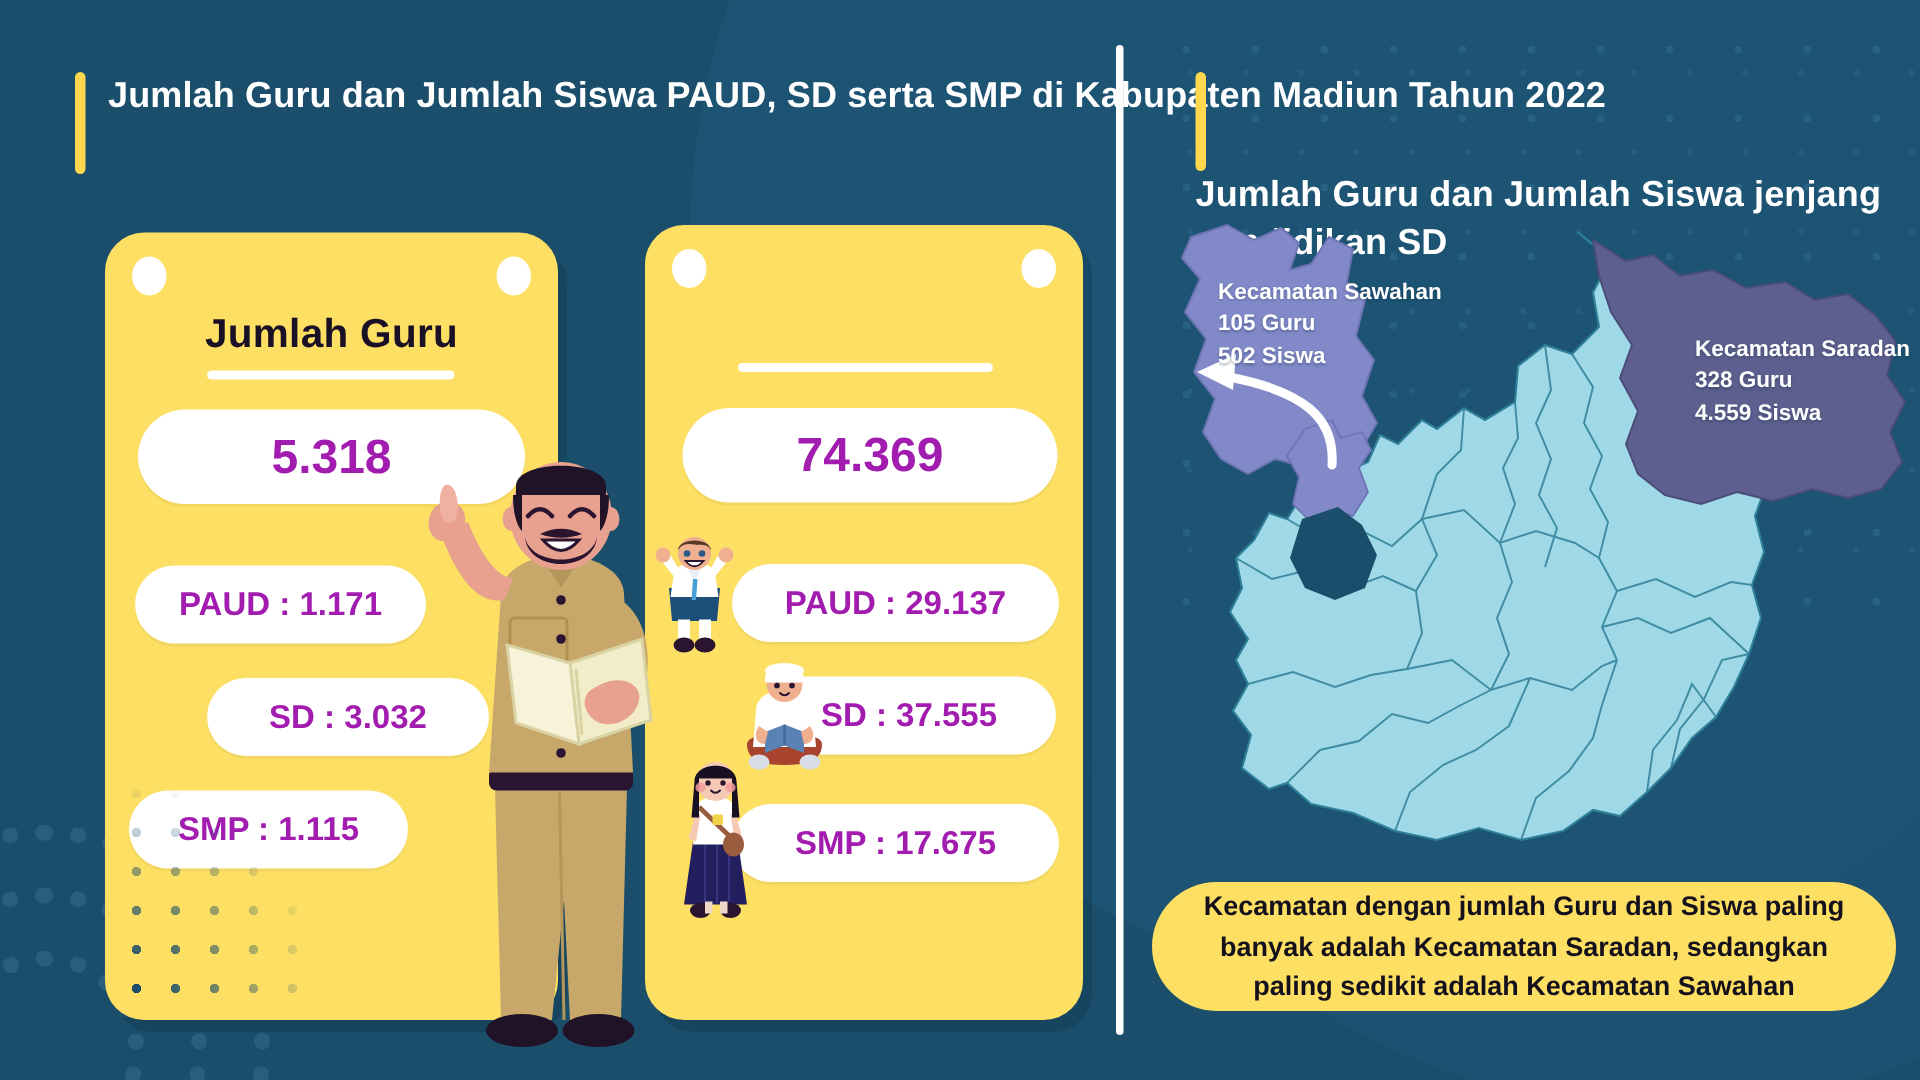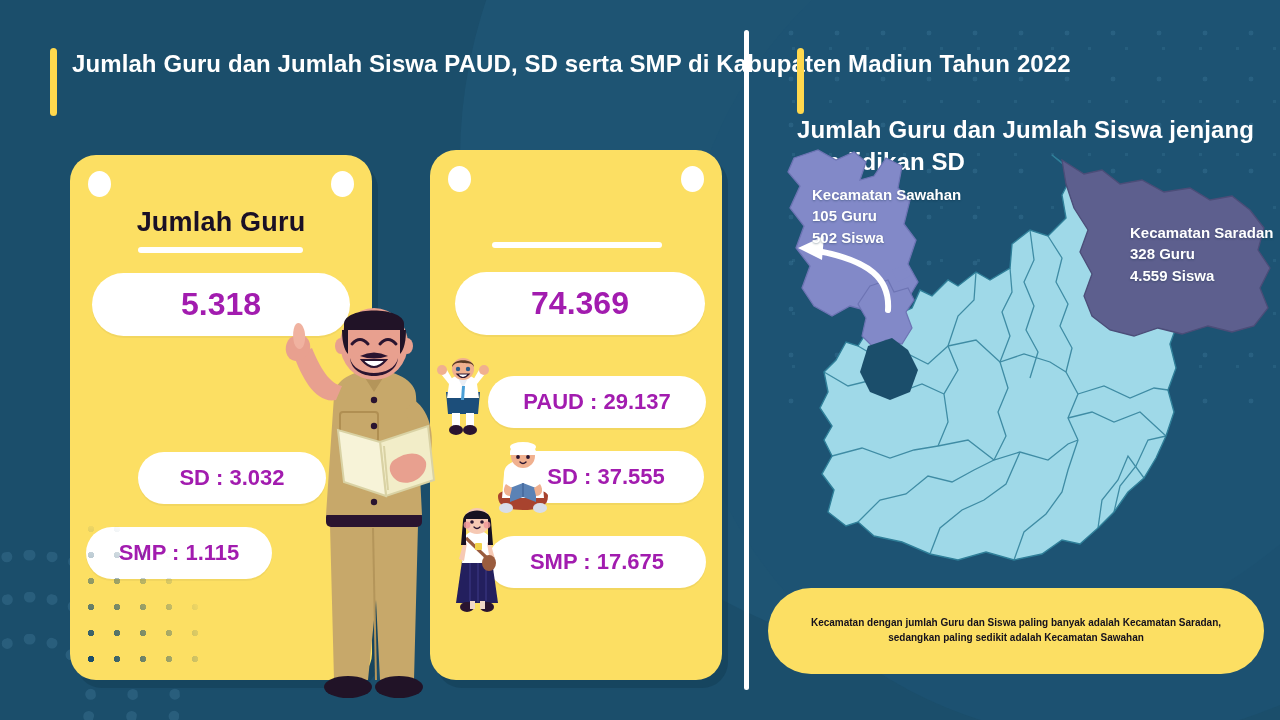--- a/index.html
+++ b/index.html
@@ -135,21 +135,21 @@
   }
   #label-sawahan { left:812px; top:184px; }
   #label-saradan { left:1130px; top:222px; }
 
   
   #note {
     position:absolute; left:768px; top:588px; width:496px; height:86px;
     background:#fcdf63; border-radius:44px;
     display:flex; align-items:center; justify-content:center;
     padding:0 20px; text-align:center;
-    color:#14101c; font-size:10px; font-weight:bold; line-height:1.48;
+    color:#14101c; font-size:18px; font-weight:bold; line-height:1.48;
   }
 </style>
 </head>
 <body>
 
 <div class="bg-base"></div>
 <div class="bg-sweep"></div>
 <div class="bg-sweep2"></div>
 <div class="dot-field-right"></div>
 <div class="dot-field-right2"></div>
@@ -170,20 +170,21 @@
   <div class="bar"></div>
   <h1>Jumlah Guru dan Jumlah Siswa jenjang pendidikan SD</h1>
 </div>
 
 <div class="card" id="card-guru">
   <div class="hole l"></div>
   <div class="hole r"></div>
   <div class="card-title">Jumlah Guru</div>
   <div class="rule"></div>
   <div class="pill total" id="guru-total">5.318</div>
+  <div class="pill row" id="guru-paud">PAUD : 1.171</div>
   <div class="pill row" id="guru-sd">SD : 3.032</div>
   <div class="pill row" id="guru-smp">SMP : 1.115</div>
   <div class="card-noise"></div>
 </div>
 
 <div class="card" id="card-siswa">
   <div class="hole l"></div>
   <div class="hole r"></div>
   <div class="rule"></div>
   <div class="pill total" id="siswa-total">74.369</div>

